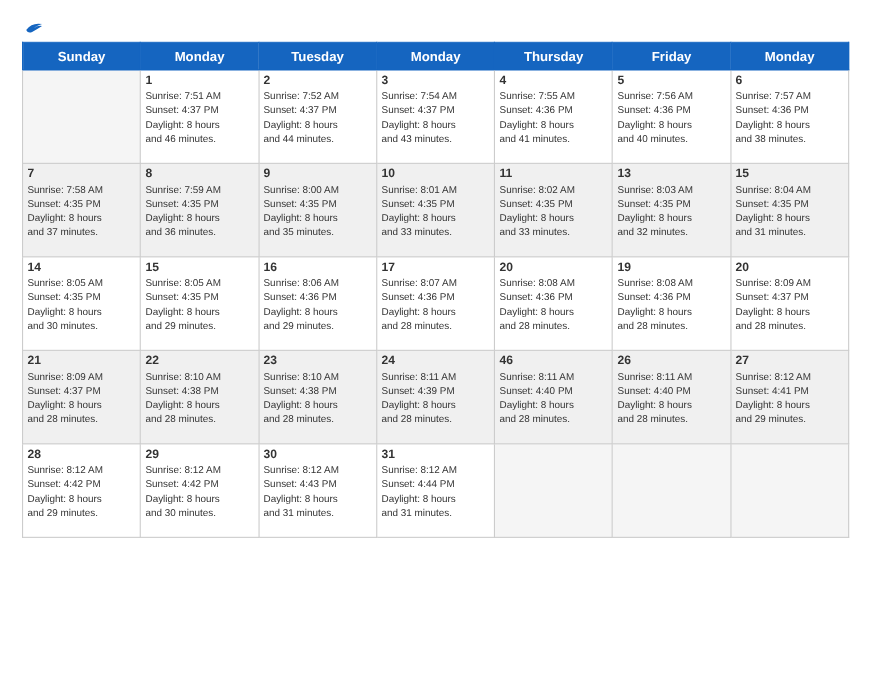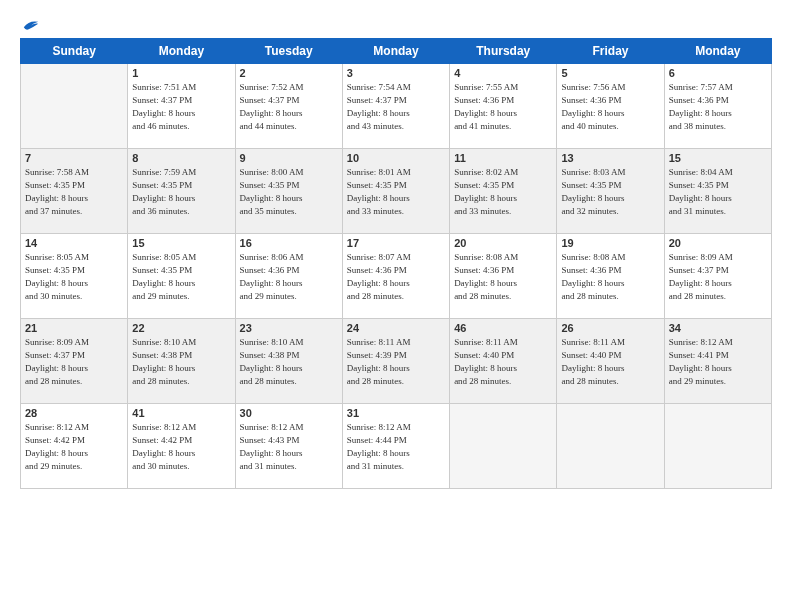--- a/index.html
+++ b/index.html
@@ -83,21 +83,20 @@
     .day-num {
       font-size: 11px;
       font-weight: bold;
       display: block;
       margin-bottom: 2px;
     }
     .day-info {
       font-size: 9px;
       line-height: 1.45;
       color: #333;
-      font-family: Liberation Serif, serif;
     }
     .row-shade td {
       background: #f0f0f0;
     }
   </style>
 </head>
 <body>
 
 <div class="page">
   <div class="header">
@@ -235,31 +234,31 @@
           </td>
           <td>
             <span class="day-num">46</span>
             <div class="day-info">Sunrise: 8:11 AM<br>Sunset: 4:40 PM<br>Daylight: 8 hours<br>and 28 minutes.</div>
           </td>
           <td>
             <span class="day-num">26</span>
             <div class="day-info">Sunrise: 8:11 AM<br>Sunset: 4:40 PM<br>Daylight: 8 hours<br>and 28 minutes.</div>
           </td>
           <td>
-            <span class="day-num">34</span>
+            <span class="day-num">27</span>
             <div class="day-info">Sunrise: 8:12 AM<br>Sunset: 4:41 PM<br>Daylight: 8 hours<br>and 29 minutes.</div>
           </td>
         </tr>
         <tr>
           <td>
             <span class="day-num">28</span>
             <div class="day-info">Sunrise: 8:12 AM<br>Sunset: 4:42 PM<br>Daylight: 8 hours<br>and 29 minutes.</div>
           </td>
           <td>
-            <span class="day-num">41</span>
+            <span class="day-num">29</span>
             <div class="day-info">Sunrise: 8:12 AM<br>Sunset: 4:42 PM<br>Daylight: 8 hours<br>and 30 minutes.</div>
           </td>
           <td>
             <span class="day-num">30</span>
             <div class="day-info">Sunrise: 8:12 AM<br>Sunset: 4:43 PM<br>Daylight: 8 hours<br>and 31 minutes.</div>
           </td>
           <td>
             <span class="day-num">31</span>
             <div class="day-info">Sunrise: 8:12 AM<br>Sunset: 4:44 PM<br>Daylight: 8 hours<br>and 31 minutes.</div>
           </td>

